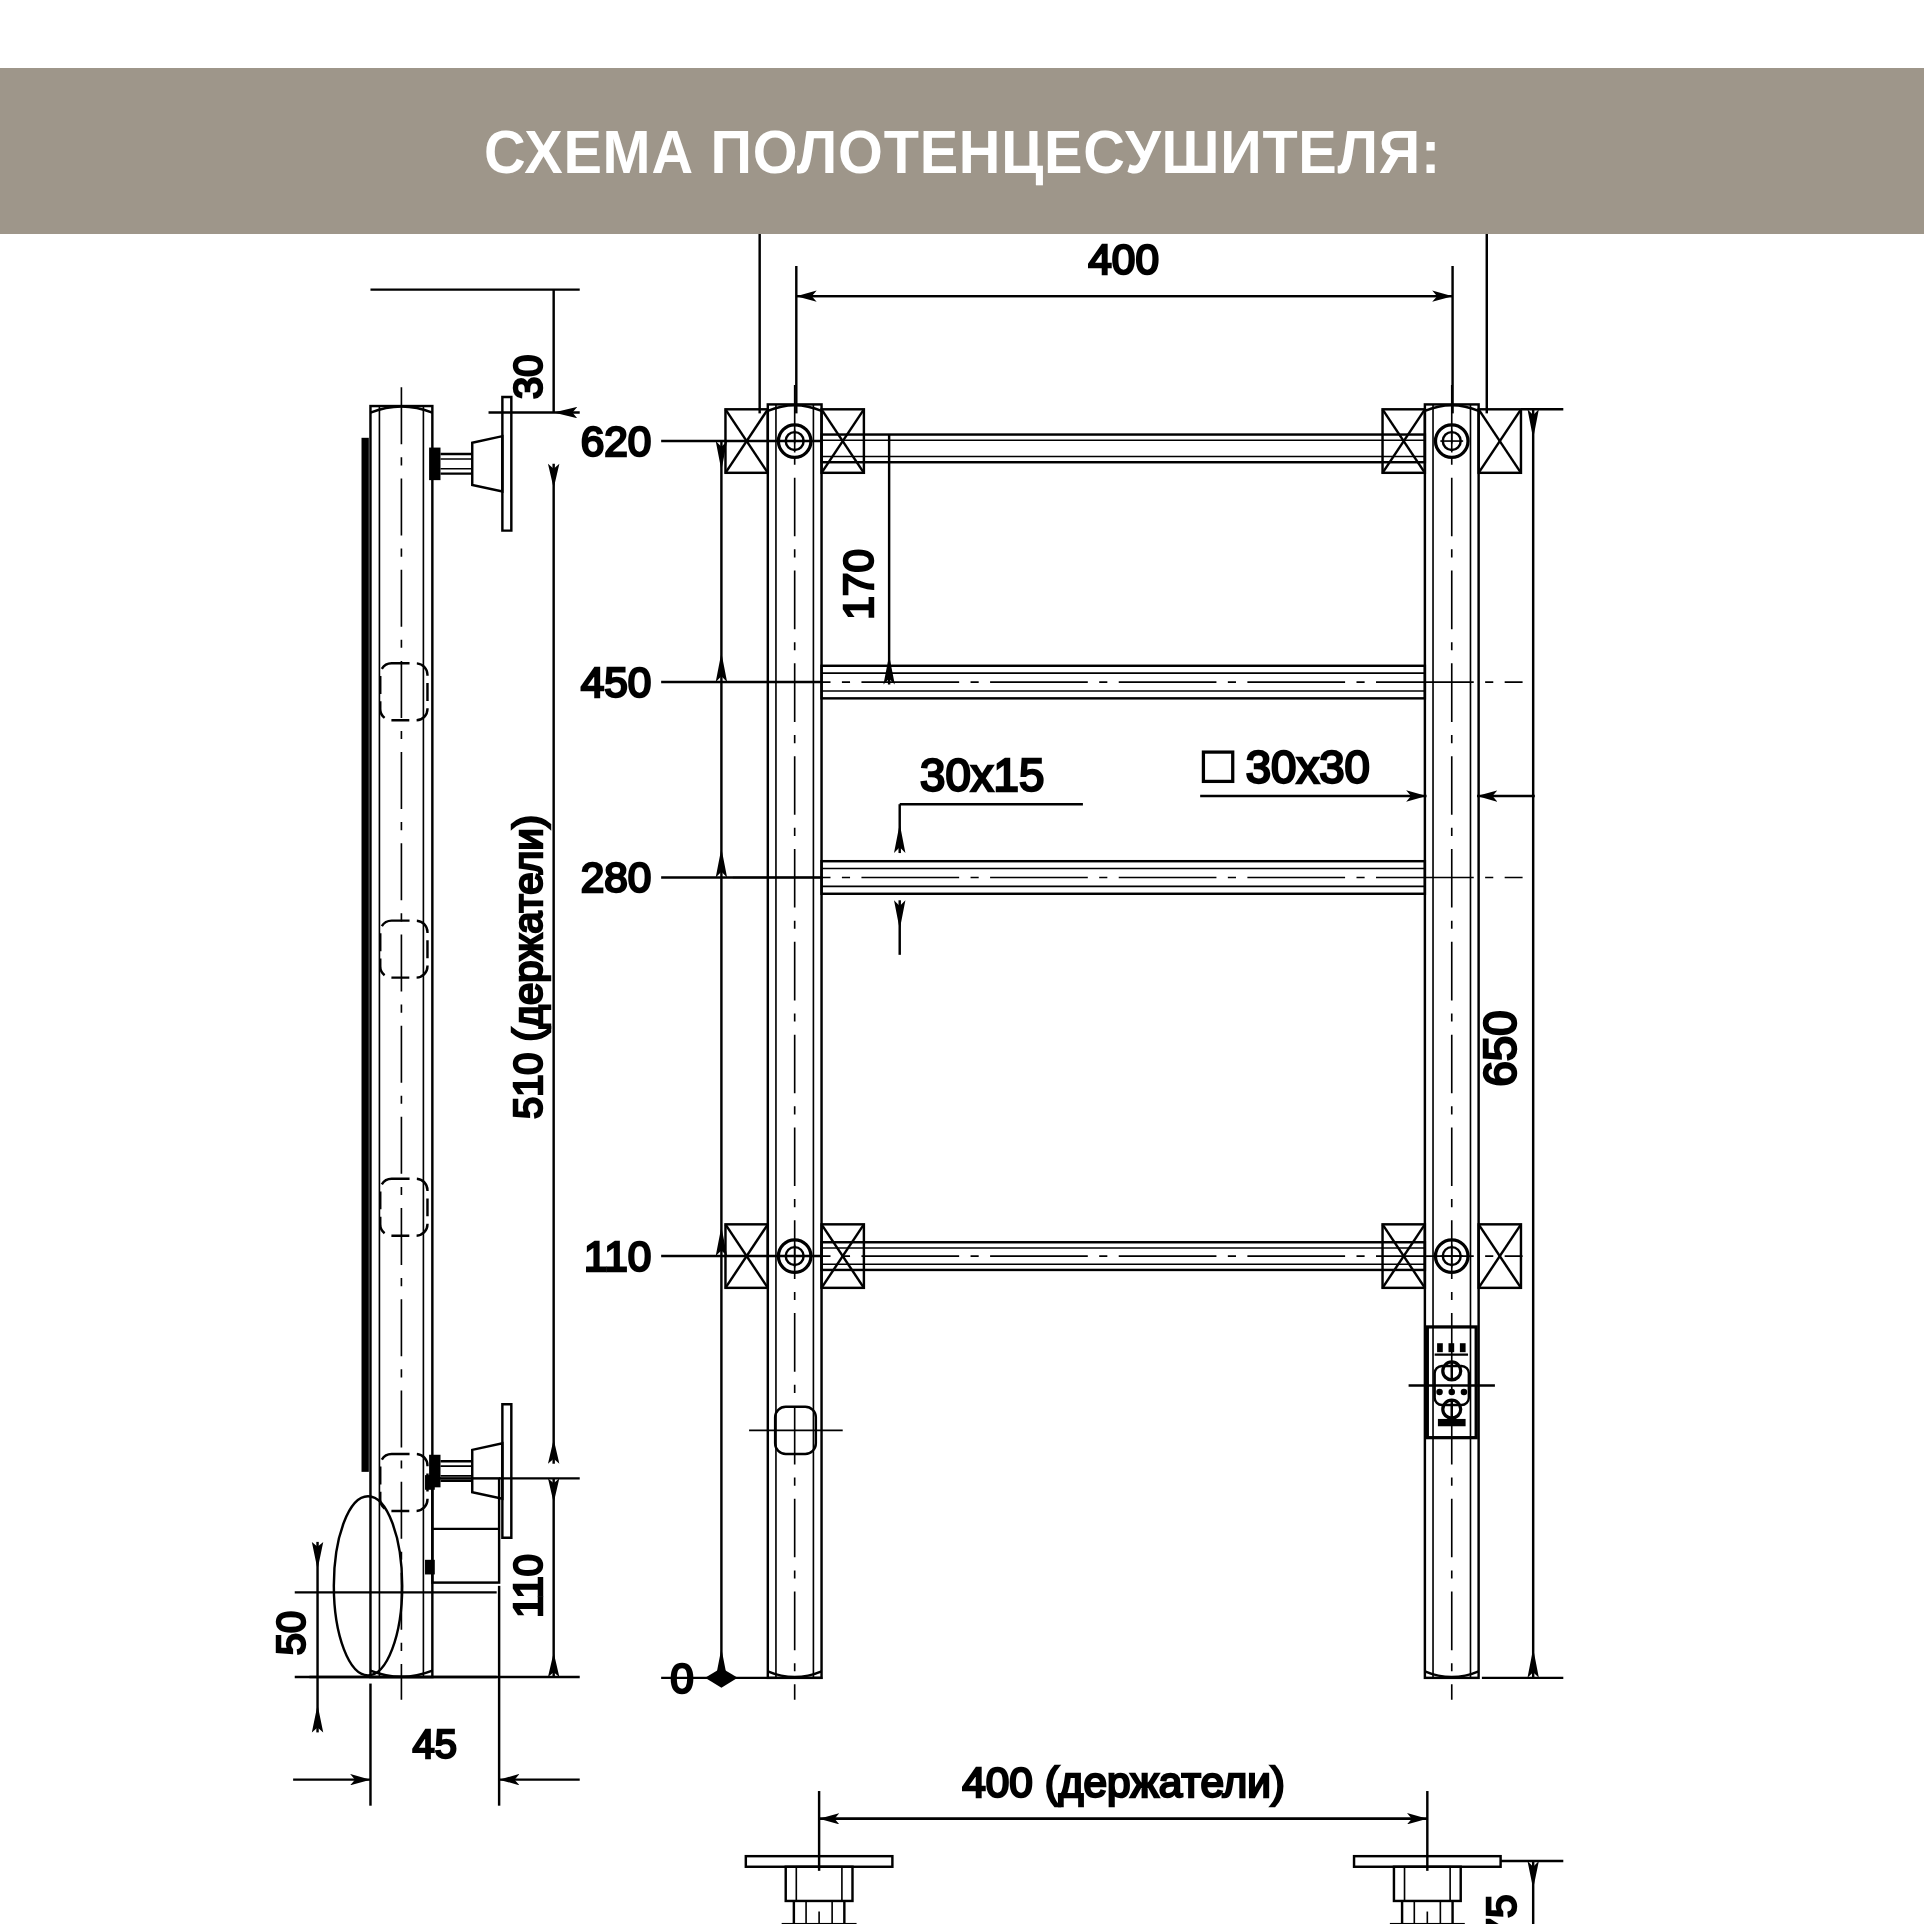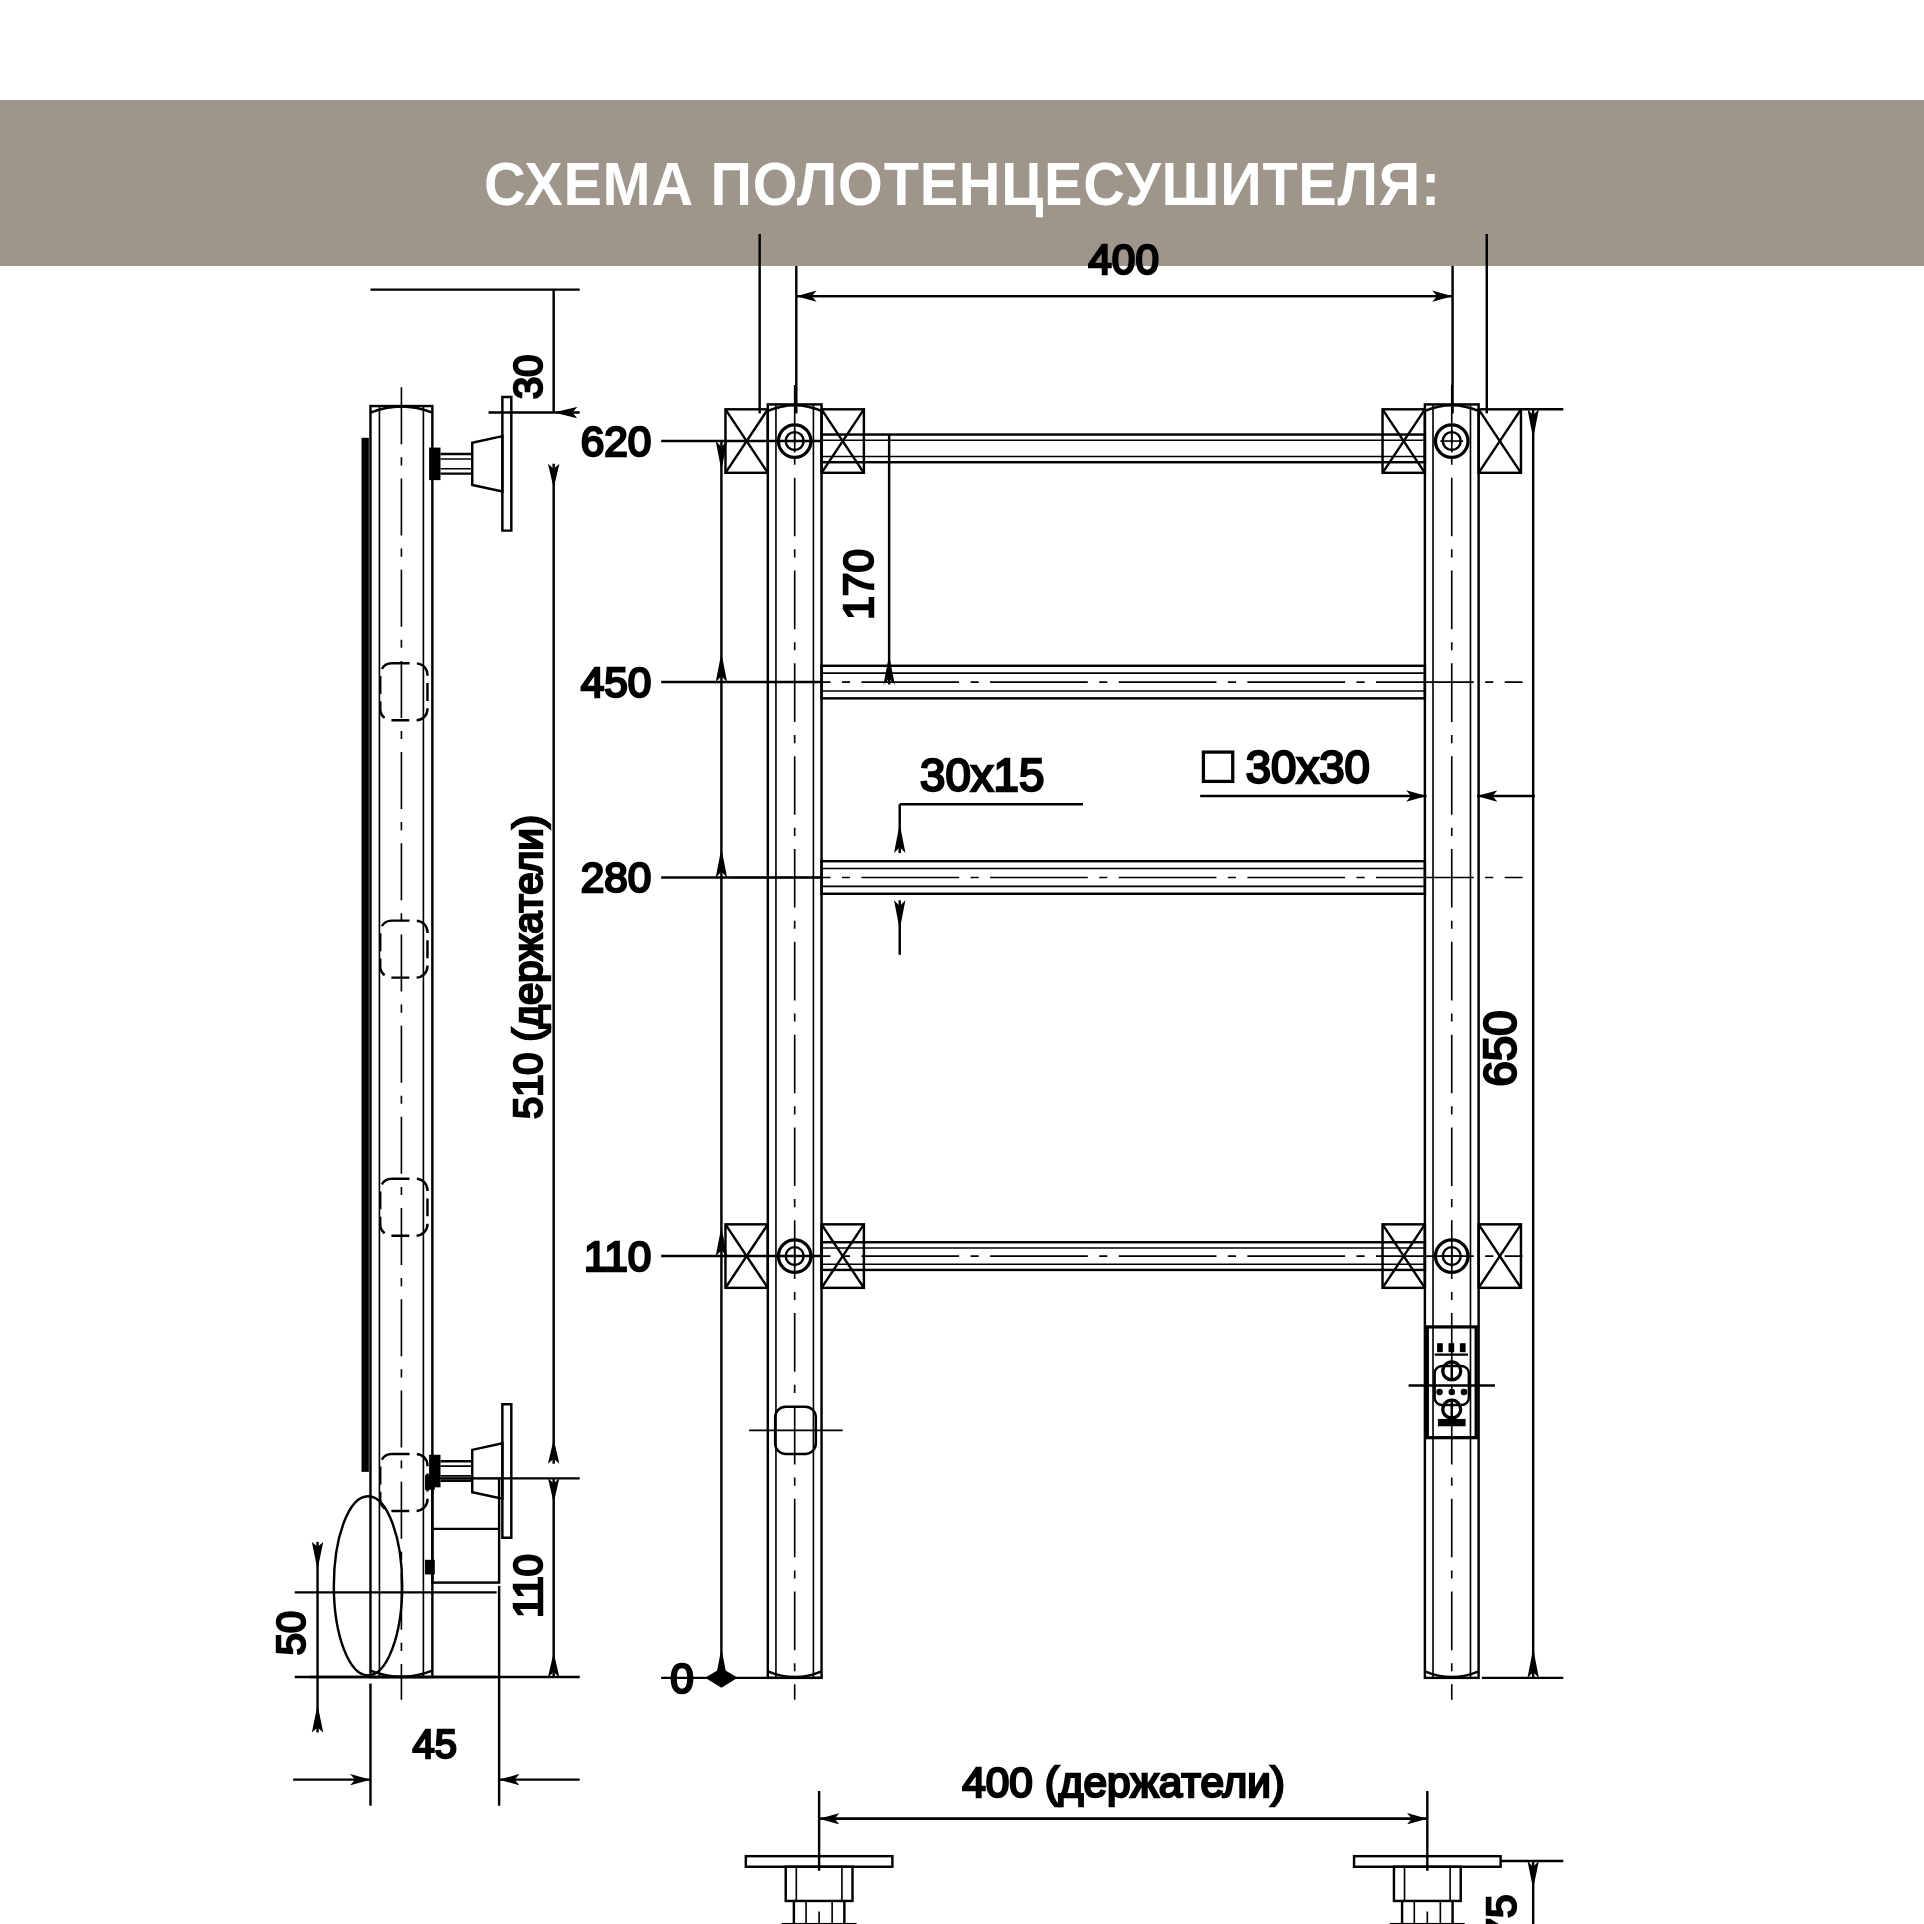--- a/index.html
+++ b/index.html
@@ -22,21 +22,20 @@
   .header-band {
     position: absolute;
     left: 0;
     top: 68px;
     width: 1924px;
     height: 166px;
     background: #9e968a;
     display: flex;
     align-items: center;
     justify-content: center;
-    margin-top: 32px;
   }
   .header-title {
     color: #ffffff;
     font-family: "Liberation Sans", sans-serif;
     font-weight: bold;
     font-size: 62px;
     letter-spacing: 0.8px;
     transform: scaleX(0.93);
     white-space: nowrap;
   }

